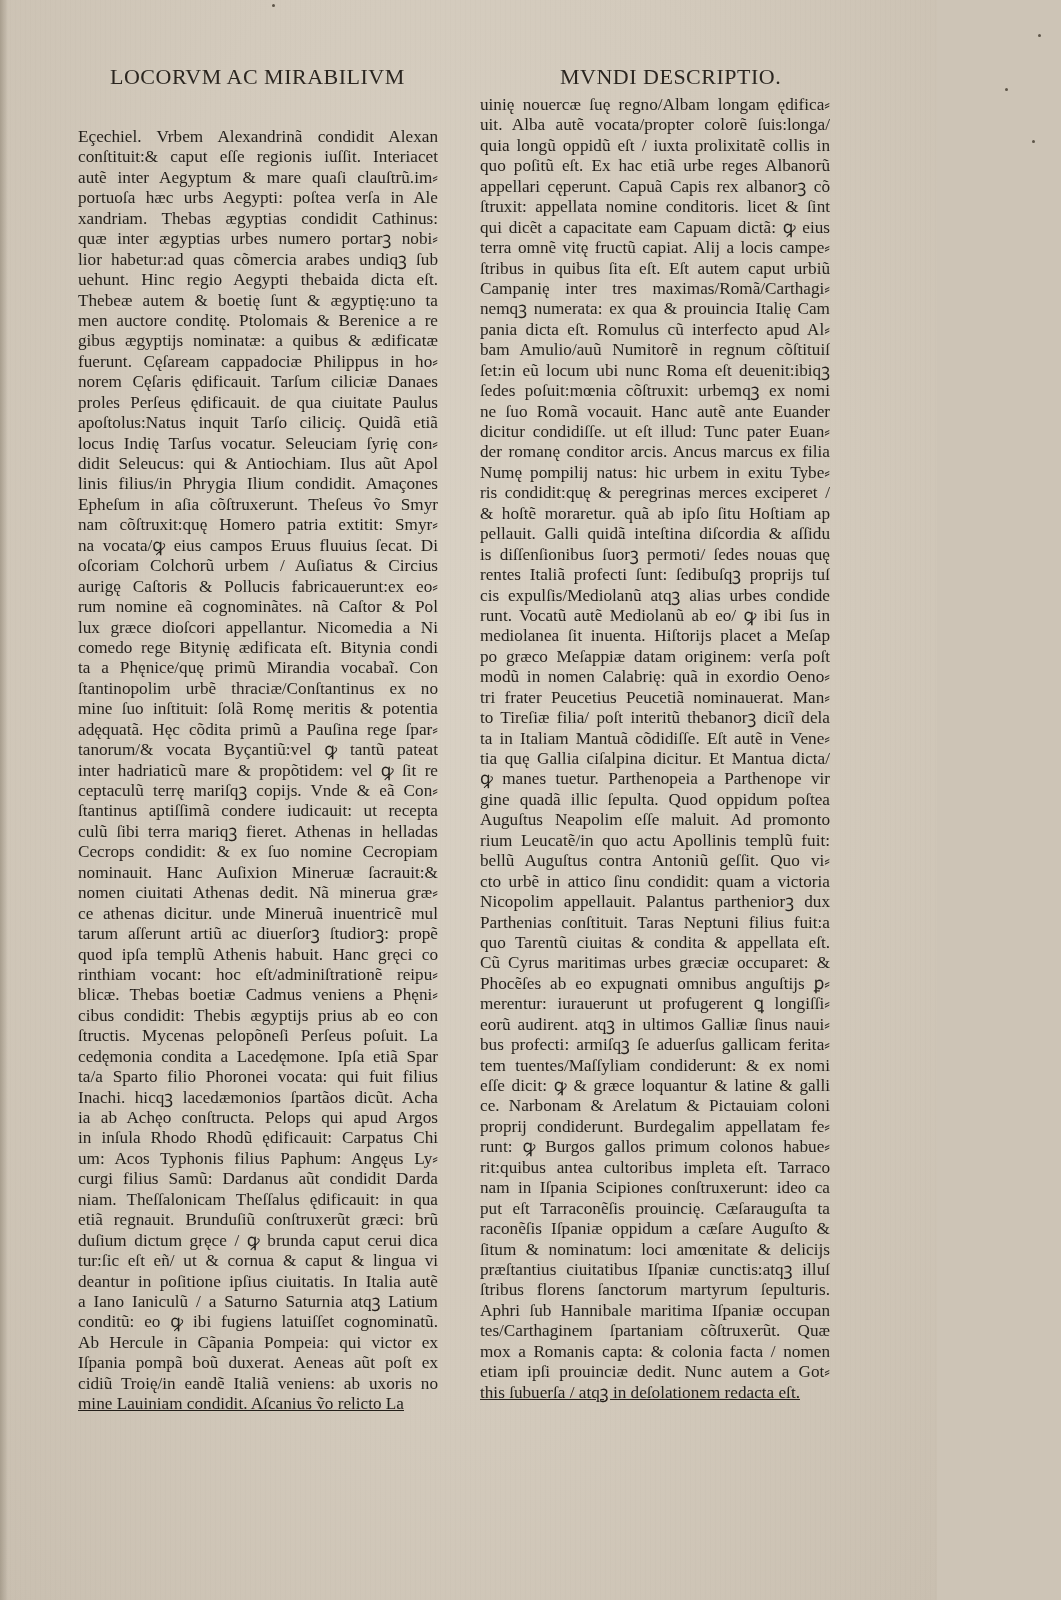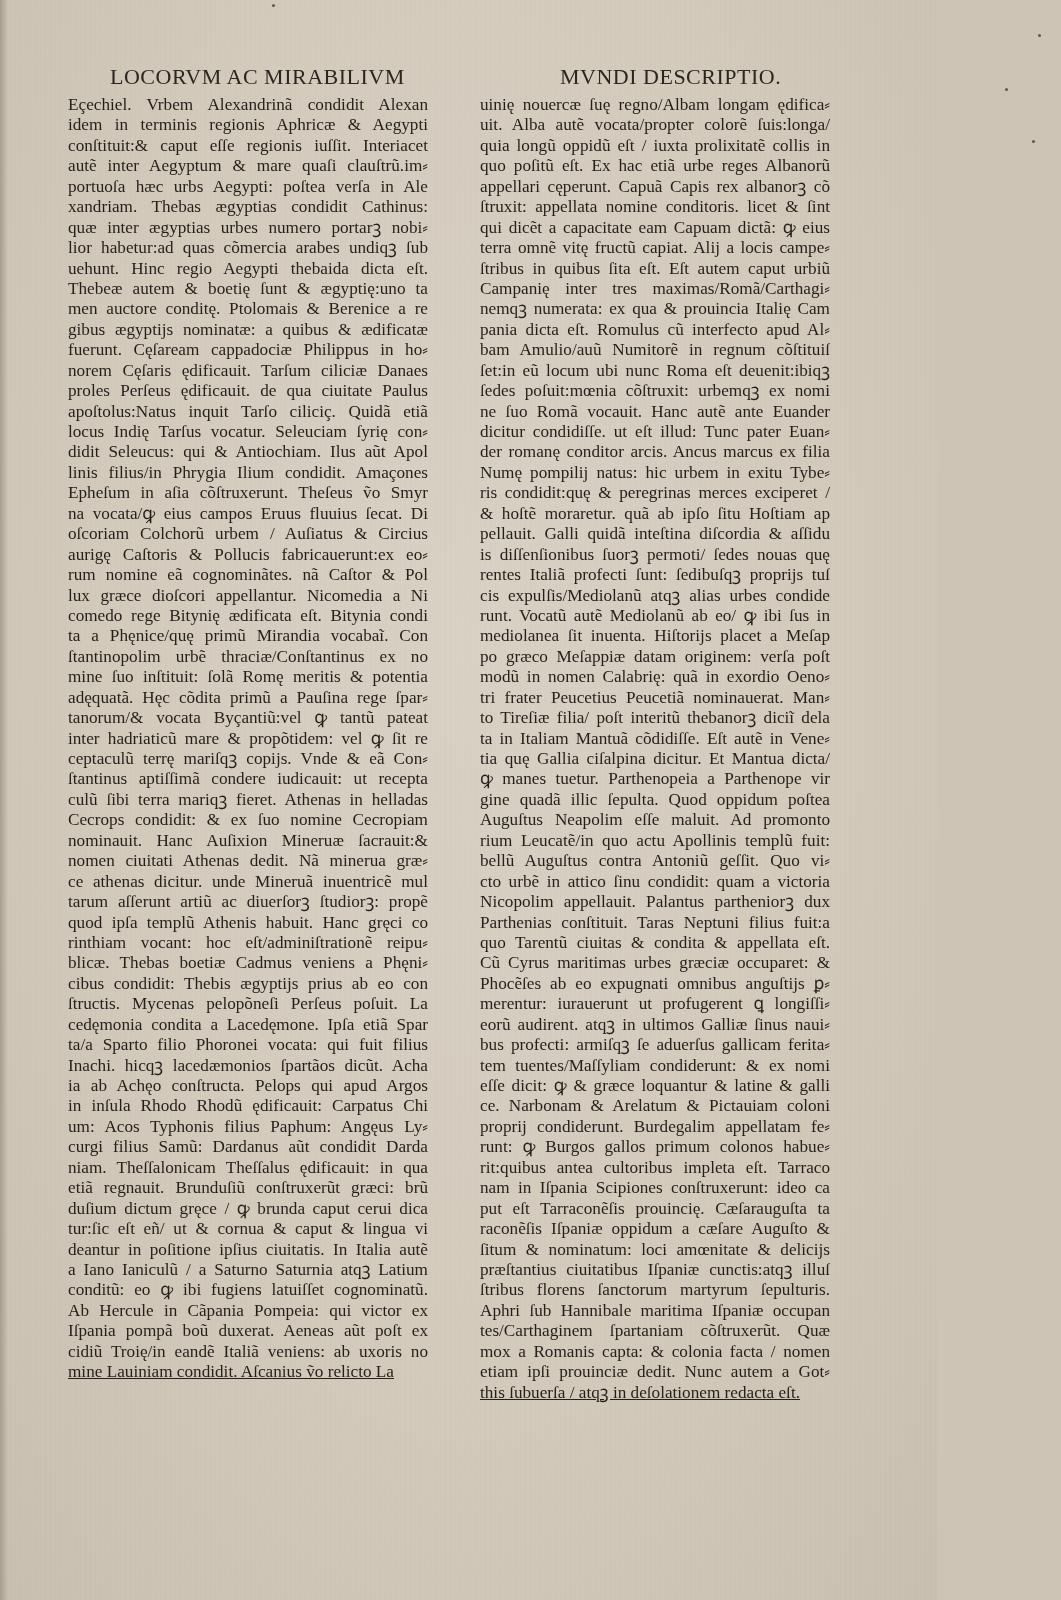--- a/index.html
+++ b/index.html
@@ -25,21 +25,21 @@
   .running-head {
     position: absolute; top: 64px; font-size: 22px; letter-spacing: 0.5px;
     color: #2b2620; white-space: nowrap;
   }
   .rh-left { left: 110px; }
   .rh-right { left: 560px; }
   .column {
     position: absolute; top: 95px; color: #231f1a;
     font-size: 17.2px; line-height: 20.45px;
   }
-  .col-left { left: 68px; width: 360px; }
+  .col-left { left: 78px; width: 360px; margin-top: 32px; }
   .col-right { left: 480px; width: 350px; }
   .line {
     display: block; white-space: nowrap; text-align: justify;
     text-align-last: justify; height: 20.45px; overflow: hidden;
   }
   .line.last { text-align-last: left; text-decoration: underline; }
   .speck {
     position: absolute; width: 3px; height: 3px; border-radius: 50%;
     background: #5d5548;
   }
@@ -48,39 +48,39 @@
 <body>
 
 <div class="page">
   <div class="edge-left"></div>
 
   <div class="running-head rh-left">LOCORVM AC MIRABILIVM</div>
   <div class="running-head rh-right">MVNDI DESCRIPTIO.</div>
 
   <div class="column col-left" id="col-left">
       <span class="line">Eçechiel. Vrbem Alexandrinã condidit Alexan</span>
-      <span class="line">idem in terminis regionis Aphricæ &amp; Aegypti</span>
       <span class="line">conſtituit:&amp; caput eſſe regionis iuſſit. Interiacet</span>
       <span class="line">autẽ inter Aegyptum &amp; mare quaſi clauſtrũ.im⸗</span>
       <span class="line">portuoſa hæc urbs Aegypti: poſtea verſa in Ale</span>
       <span class="line">xandriam. Thebas ægyptias condidit Cathinus:</span>
       <span class="line">quæ inter ægyptias urbes numero portarꝫ nobi⸗</span>
       <span class="line">lior habetur:ad quas cõmercia arabes undiqꝫ ſub</span>
       <span class="line">uehunt. Hinc regio Aegypti thebaida dicta eſt.</span>
       <span class="line">Thebeæ autem &amp; boetię ſunt &amp; ægyptię:uno ta</span>
       <span class="line">men auctore conditę. Ptolomais &amp; Berenice a re</span>
       <span class="line">gibus ægyptijs nominatæ: a quibus &amp; ædificatæ</span>
       <span class="line">fuerunt. Cęſaream cappadociæ Philippus in ho⸗</span>
       <span class="line">norem Cęſaris ędificauit. Tarſum ciliciæ Danaes</span>
       <span class="line">proles Perſeus ędificauit. de qua ciuitate Paulus</span>
       <span class="line">apoſtolus:Natus inquit Tarſo ciliciç. Quidã etiã</span>
       <span class="line">locus Indię Tarſus vocatur. Seleuciam ſyrię con⸗</span>
       <span class="line">didit Seleucus: qui &amp; Antiochiam. Ilus aũt Apol</span>
       <span class="line">linis filius/in Phrygia Ilium condidit. Amaçones</span>
       <span class="line">Epheſum in aſia cõſtruxerunt. Theſeus ṽo Smyr</span>
+      <span class="line">nam cõſtruxit:quę Homero patria extitit: Smyr⸗</span>
       <span class="line">na vocata/ꝙ eius campos Eruus fluuius ſecat. Di</span>
       <span class="line">oſcoriam Colchorũ urbem / Auſiatus &amp; Circius</span>
       <span class="line">aurigę Caſtoris &amp; Pollucis fabricauerunt:ex eo⸗</span>
       <span class="line">rum nomine eã cognominãtes. nã Caſtor &amp; Pol</span>
       <span class="line">lux græce dioſcori appellantur. Nicomedia a Ni</span>
       <span class="line">comedo rege Bitynię ædificata eſt. Bitynia condi</span>
       <span class="line">ta a Phęnice/quę primũ Mirandia vocabaĩ. Con</span>
       <span class="line">ſtantinopolim urbẽ thraciæ/Conſtantinus ex no</span>
       <span class="line">mine ſuo inſtituit: ſolã Romę meritis &amp; potentia</span>
       <span class="line">adęquatã. Hęc cõdita primũ a Pauſina rege ſpar⸗</span>

